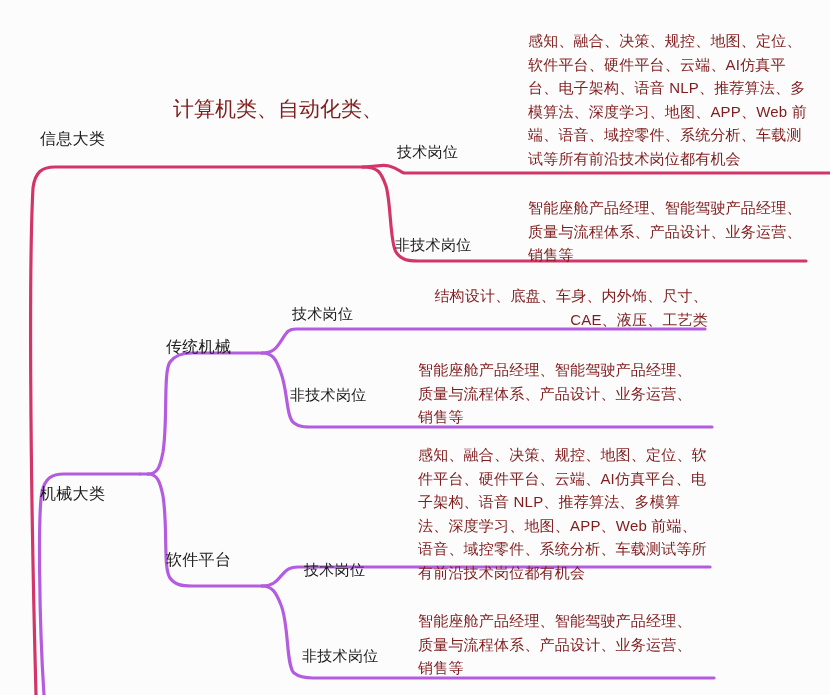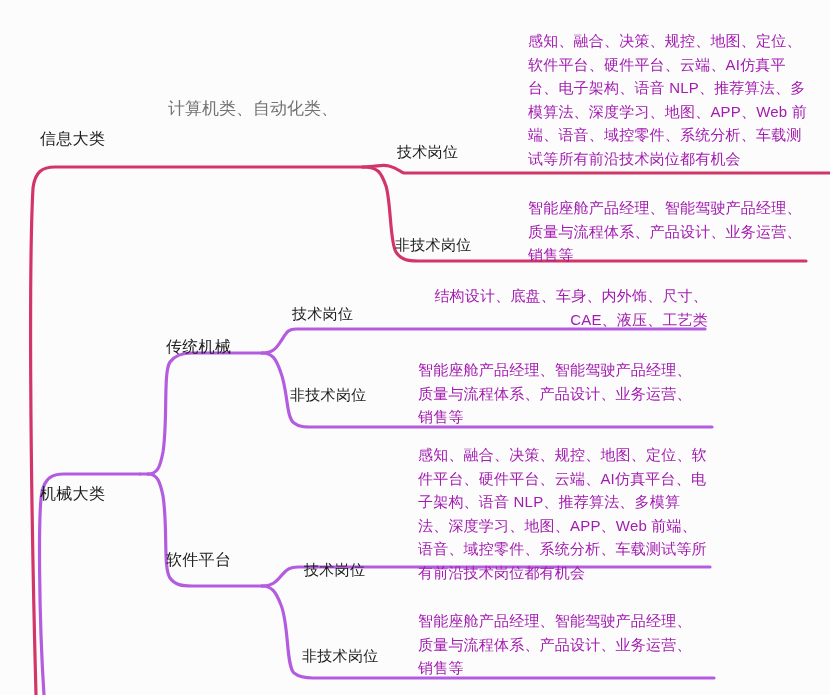--- a/index.html
+++ b/index.html
@@ -31,31 +31,32 @@
     font-size: 15.5px;
     line-height: 1.0;
     white-space: nowrap;
     letter-spacing: 0.3px;
   }
   .node.l1 { font-size: 16px; }
   .node.l2 { font-size: 16px; }
   .node.l3 { font-size: 15px; }
   .leaf {
     position: absolute;
-    color: #a21caf;
+    color: #7f1d1d;
     font-size: 15px;
     line-height: 23.5px;
     letter-spacing: 0.2px;
     text-align: left;
   }
   .twoline {
     position: absolute;
-    color: #737373;
-    font-size: 17px;
+    color: #7f1d1d;
+    font-size: 21px;
     line-height: 35px;
+    text-align: center;
     white-space: nowrap;
   }
 </style>
 </head>
 <body>
 
 <div id="canvas">
 
   <svg id="wires" viewBox="0 0 830 695" xmlns="http://www.w3.org/2000/svg">
 

